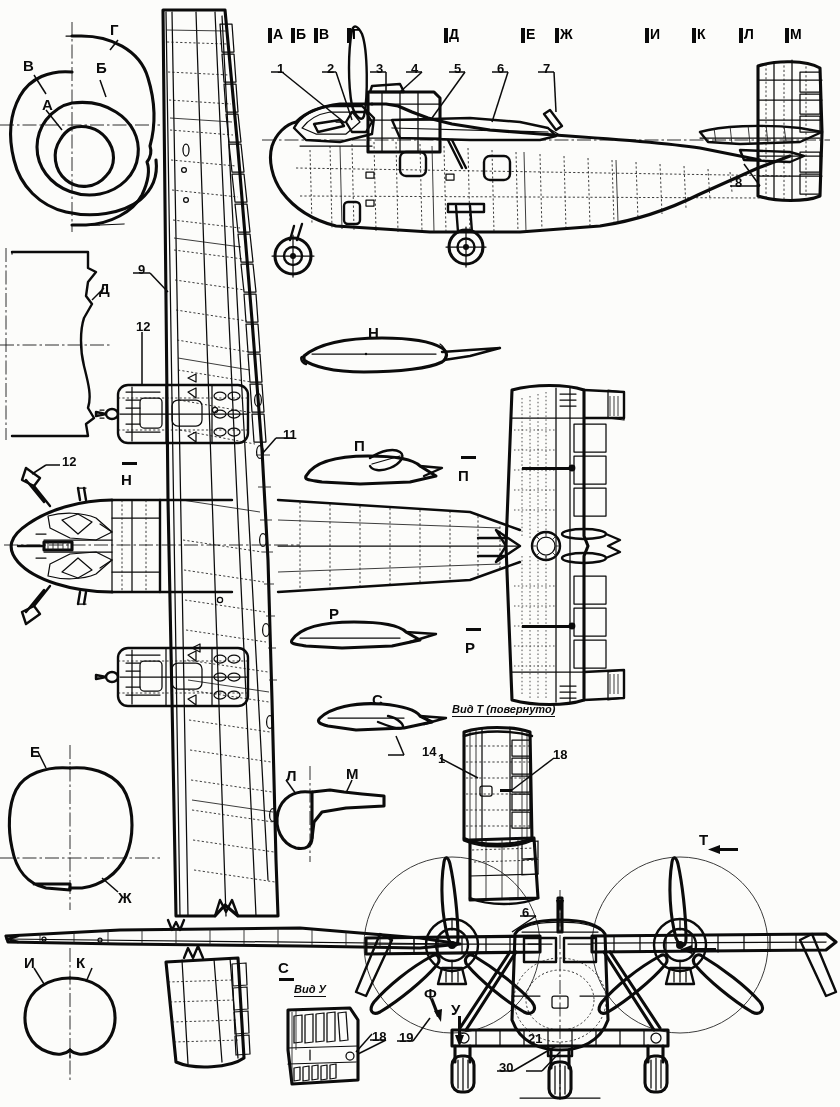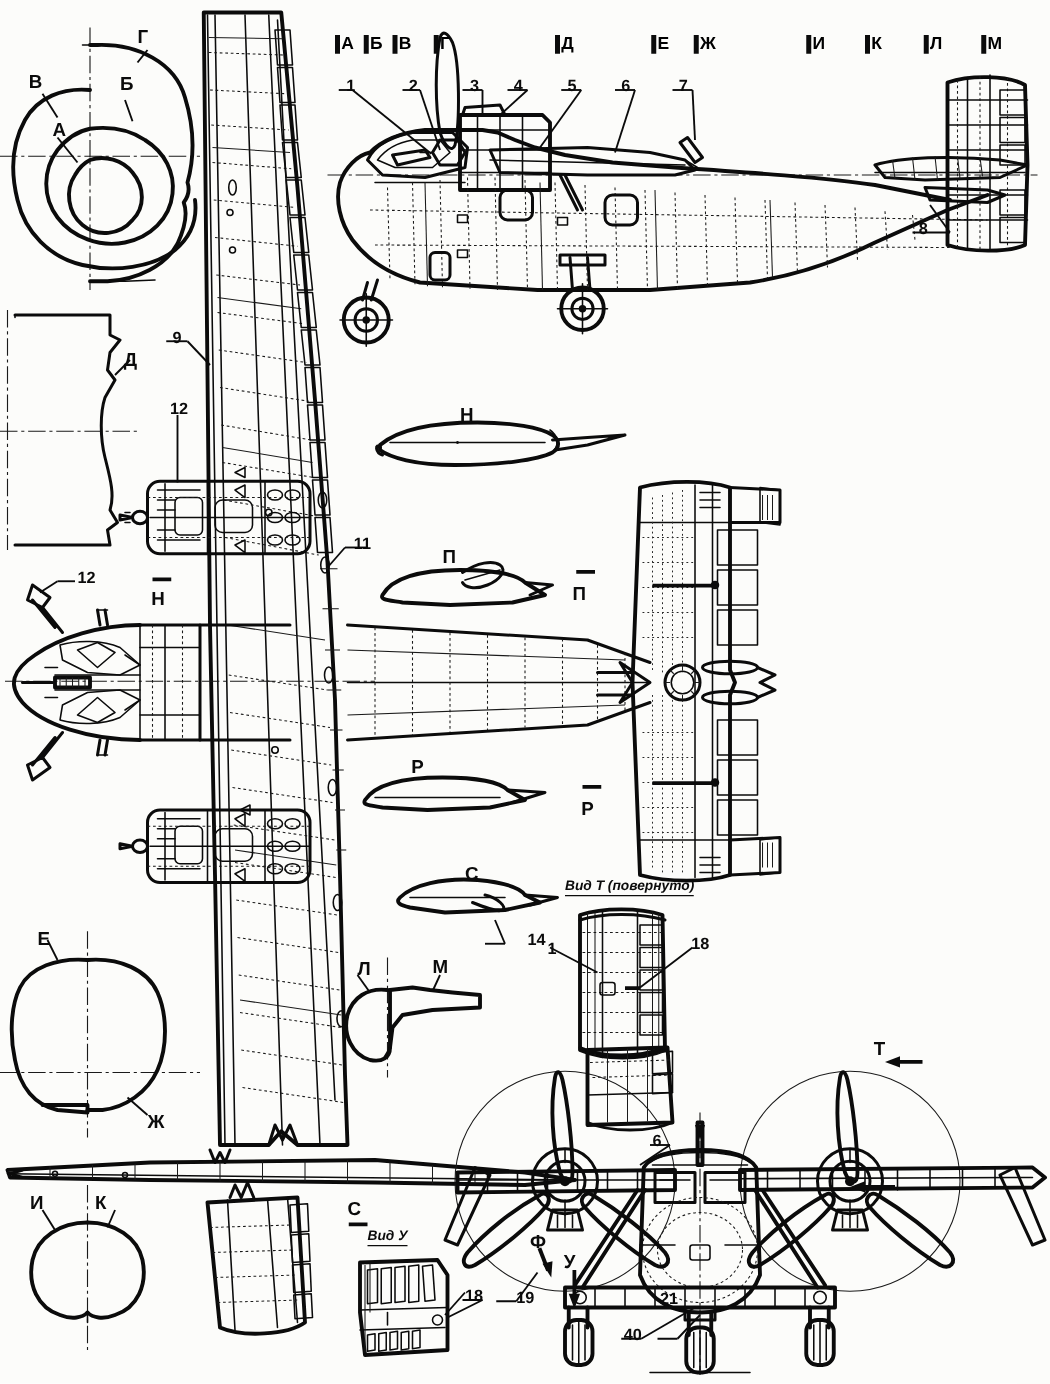--- a/index.html
+++ b/index.html
@@ -850,22 +850,22 @@
   <div class="lbl num" style="left:735px;top:176px;">8</div>
   <div class="lbl num" style="left:138px;top:263px;">9</div>
   <div class="lbl num" style="left:136px;top:320px;">12</div>
   <div class="lbl num" style="left:283px;top:428px;">11</div>
   <div class="lbl num" style="left:62px;top:455px;">12</div>
   <div class="lbl num" style="left:390px;top:745px;margin-left:32px;">14</div>
   <div class="lbl num" style="left:438px;top:752px;">1</div>
   <div class="lbl num" style="left:522px;top:906px;">6</div>
   <div class="lbl num" style="left:553px;top:748px;">18</div>
   <div class="lbl num" style="left:372px;top:1030px;">18</div>
-  <div class="lbl num" style="left:413px;top:1031px;">19</div>
-  <div class="lbl num" style="left:499px;top:1061px;">40</div>
+  <div class="lbl num" style="left:399px;top:1031px;">19</div>
+  <div class="lbl num" style="left:499px;top:1061px;">30</div>
   <div class="lbl num" style="left:528px;top:1032px;">21</div>
 
   <div class="lbl cyr" style="left:42px;top:97px;">А</div>
   <div class="lbl cyr" style="left:96px;top:60px;">Б</div>
   <div class="lbl cyr" style="left:23px;top:58px;">В</div>
   <div class="lbl cyr" style="left:110px;top:22px;">Г</div>
   <div class="lbl cyr" style="left:99px;top:281px;">Д</div>
   <div class="lbl cyr" style="left:30px;top:744px;">Е</div>
   <div class="lbl cyr" style="left:118px;top:890px;">Ж</div>
   <div class="lbl cyr" style="left:24px;top:955px;">И</div>

